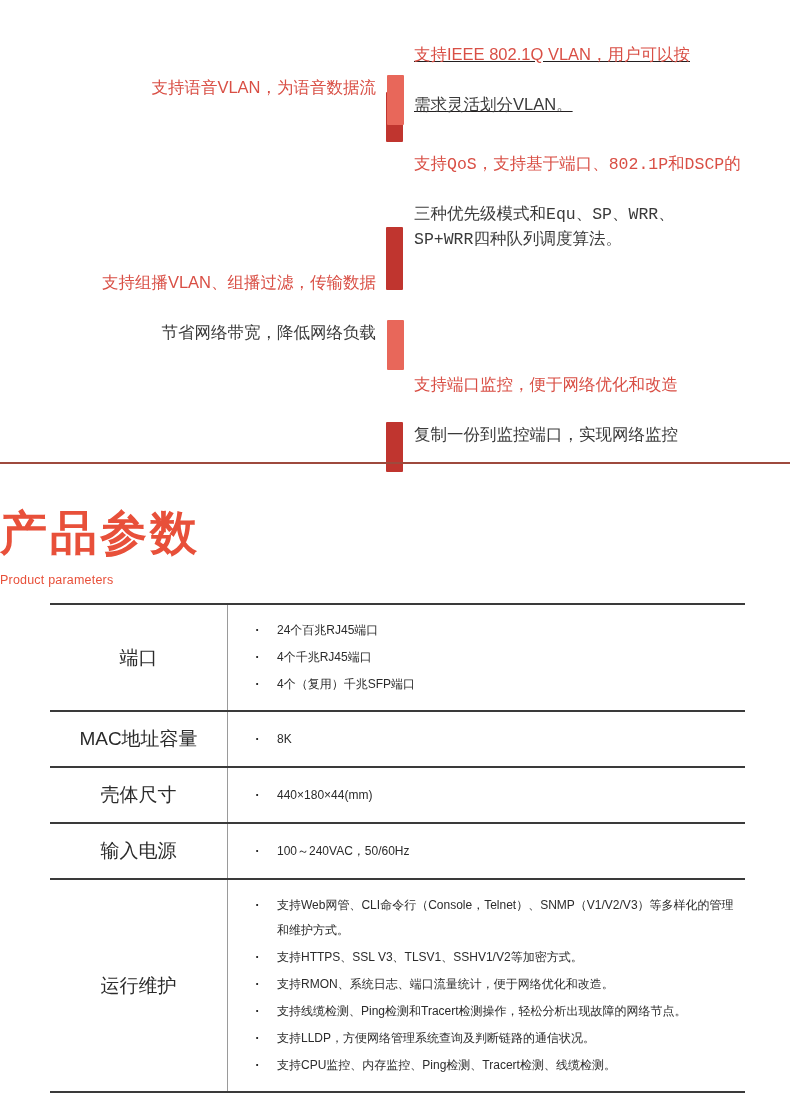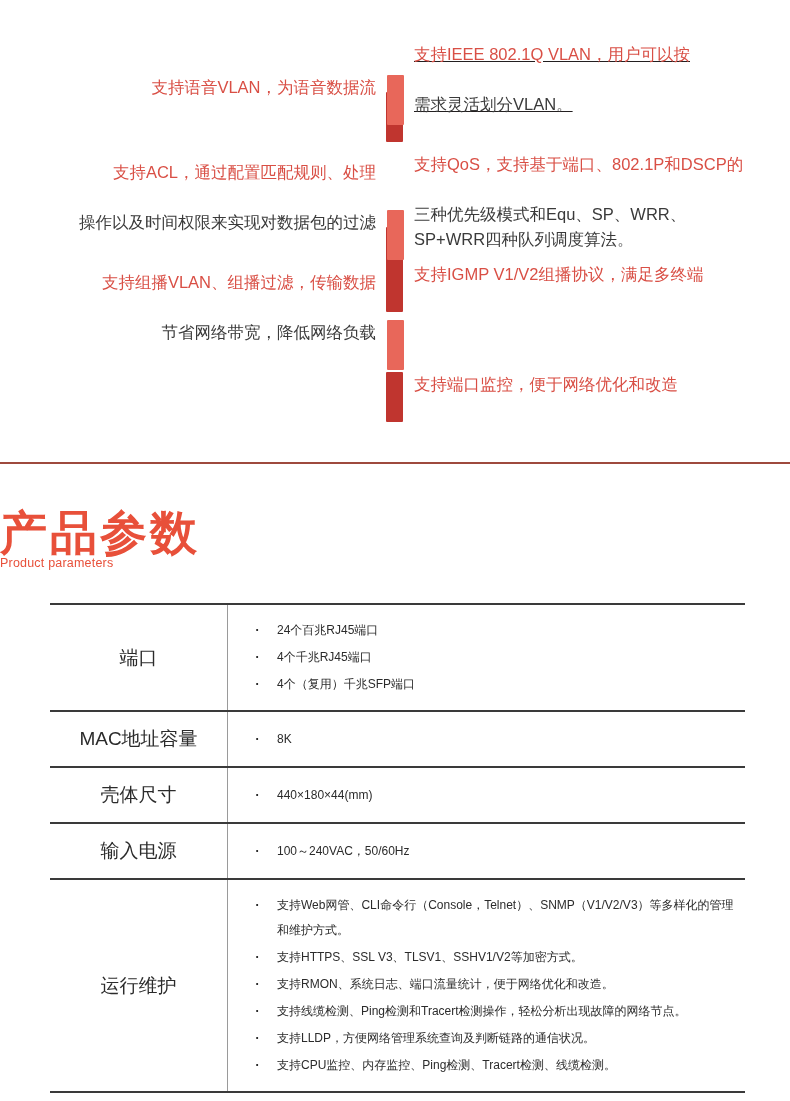--- a/index.html
+++ b/index.html
@@ -61,21 +61,21 @@
   #f5 { top: 240px; }
   #f5 .bar { height: 50px; background: #c0352f; }
   #f6 { top: 295px; }
   #f6 .bar { height: 50px; background: #e8675a; }
   #f7 { top: 350px; }
   #f7 .bar { height: 50px; background: #c0352f; }
 
   
   #f1 .txt { margin-top: -3px; text-decoration: underline; }
   #f2 .txt { margin-top: -50px; }
-  #f3 .txt { margin-top: -3px; }
+  #f3 .txt { margin-top: -3px; font-family: Liberation Mono, monospace; }
   #f4 .txt { margin-top: -50px; }
   #f5 .txt { margin-top: -3px; }
   #f6 .txt { margin-top: -50px; }
   #f7 .txt { margin-top: -3px; }
 
   #f3 .txt { line-height: 25px; }
 
   
   #divider {
     position: absolute;
@@ -96,20 +96,21 @@
   }
   #title-cn {
     margin-top: 46px;
     font-size: 47px;
     font-weight: bold;
     color: #e8503a;
     letter-spacing: 3px;
     line-height: 1;
   }
   #title-en {
+    margin-top: 17px;
     font-size: 12.5px;
     color: #e8503a;
     letter-spacing: 0.2px;
   }
 
   
   #spec-table {
     position: absolute;
     top: 603px;
     left: 50px;
@@ -181,47 +182,40 @@
 
   <div class="feat right" id="f3">
     <div class="bar"></div>
     <div class="txt">
       <span class="l1">支持QoS，支持基于端口、802.1P和DSCP的</span>
       <span class="l2">三种优先级模式和Equ、SP、WRR、
 SP+WRR四种队列调度算法。</span>
     </div>
   </div>
 
-  <div class="feat left" id="f4">
-    <div class="bar"></div>
-    <div class="txt">
-      <span class="l1">支持ACL，通过配置匹配规则、处理</span>
-      <span class="l2">操作以及时间权限来实现对数据包的过滤</span>
-    </div>
-  </div>
 
   <div class="feat right" id="f5">
     <div class="bar"></div>
     <div class="txt">
-      <span class="l1">支持IGMP V1/V2组播协议，满足多终端</span>
     </div>
   </div>
 
   <div class="feat left" id="f6">
     <div class="bar"></div>
     <div class="txt">
       <span class="l1">支持组播VLAN、组播过滤，传输数据</span>
       <span class="l2">节省网络带宽，降低网络负载</span>
     </div>
   </div>
 
   <div class="feat right" id="f7">
     <div class="bar"></div>
     <div class="txt">
       <span class="l1">支持端口监控，便于网络优化和改造</span>
+      <span class="l2">复制一份到监控端口，实现网络监控</span>
     </div>
   </div>
 
 </section>
 
 <div id="divider"></div>
 
 <div id="title-block">
   <div id="title-cn">产品参数</div>
   <div id="title-en">Product parameters</div>

